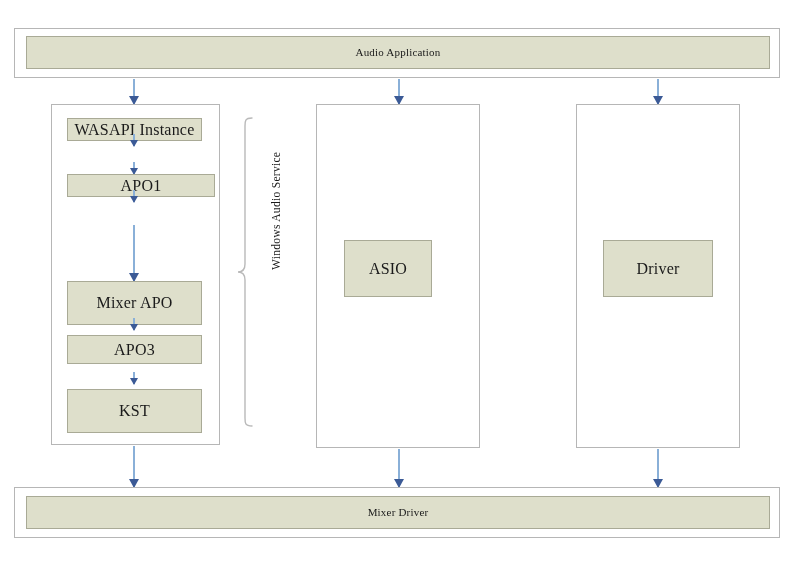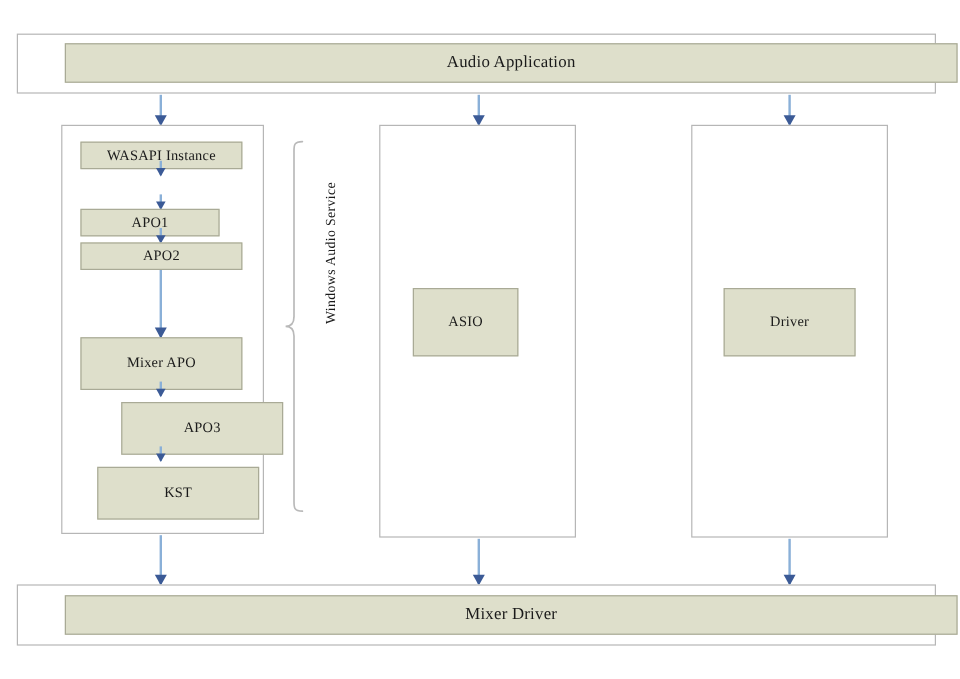--- a/index.html
+++ b/index.html
@@ -29,26 +29,26 @@
   
   .node {
     position: absolute;
     background: #dedfcb;
     border: 1px solid #a9aa96;
     box-sizing: border-box;
     display: flex;
     align-items: center;
     justify-content: center;
     color: #1a1a1a;
-    font-size: 12px;
+    font-size: 16px;
     line-height: 1.1;
     text-align: center;
     letter-spacing: .2px;
   }
-  .node.wide { font-size: 14px; margin-left: 28px; }
+  .node.wide { font-size: 11px; }
 
   
   .arrow {
     position: absolute;
     width: 2px;
     background: #8ab0d8;
   }
   .arrow::after {
     content: "";
     position: absolute;
@@ -95,34 +95,33 @@
   <div class="arrow" style="left:398px; top:79px; height:25px;"></div>
   <div class="arrow" style="left:657px; top:79px; height:25px;"></div>
 
   <div class="container" style="left:51px; top:104px; width:169px; height:341px;"></div>
 
   <div class="node" style="left:67px; top:118px; width:135px; height:23px;">WASAPI Instance</div>
   <div class="arrow small" style="left:133px; top:134px; height:12px;"></div>
 
   <div class="arrow small" style="left:133px; top:162px; height:12px;"></div>
 
-  <div class="node" style="left:67px; top:174px; width:116px; height:23px;">APO1</div>
+  <div class="node" style="left:67px; top:174px; width:148px; height:23px;">APO1</div>
   <div class="arrow small" style="left:133px; top:190px; height:12px;"></div>
 
-  <div class="node" style="left:67px; top:202px; width:135px; height:23px;">APO2</div>
 
   <div class="arrow" style="left:133px; top:225px; height:56px;"></div>
 
   <div class="node" style="left:67px; top:281px; width:135px; height:44px;text-align:center;">Mixer APO</div>
   <div class="arrow small" style="left:133px; top:318px; height:12px;"></div>
 
-  <div class="node" style="left:67px; top:335px; width:135px; height:44px;margin-left:34px;">APO3</div>
+  <div class="node" style="left:67px; top:335px; width:135px; height:29px;">APO3</div>
   <div class="arrow small" style="left:133px; top:372px; height:12px;"></div>
 
-  <div class="node" style="left:81px; top:389px; width:135px; height:44px;">KST</div>
+  <div class="node" style="left:67px; top:389px; width:135px; height:44px;">KST</div>
 
   <div class="brace" style="left:236px; top:116px; width:18px; height:312px;">
     <svg width="18" height="312" viewBox="0 0 18 312" fill="none" xmlns="http://www.w3.org/2000/svg">
       <path d="M16 2 C9 2, 9 5, 9 10 L9 148 C9 153, 7 156, 2 156 C7 156, 9 159, 9 164 L9 302 C9 307, 9 310, 16 310" stroke="#b9b9b9" stroke-width="1.4" fill="none" stroke-linecap="round"></path>
     </svg>
   </div>
   <div class="vlabel" style="left:270px; top:270px;">Windows Audio Service</div>
 
   <div class="container" style="left:316px; top:104px; width:164px; height:344px;"></div>
   <div class="node" style="left:344px; top:240px; width:88px; height:57px;">ASIO</div>

